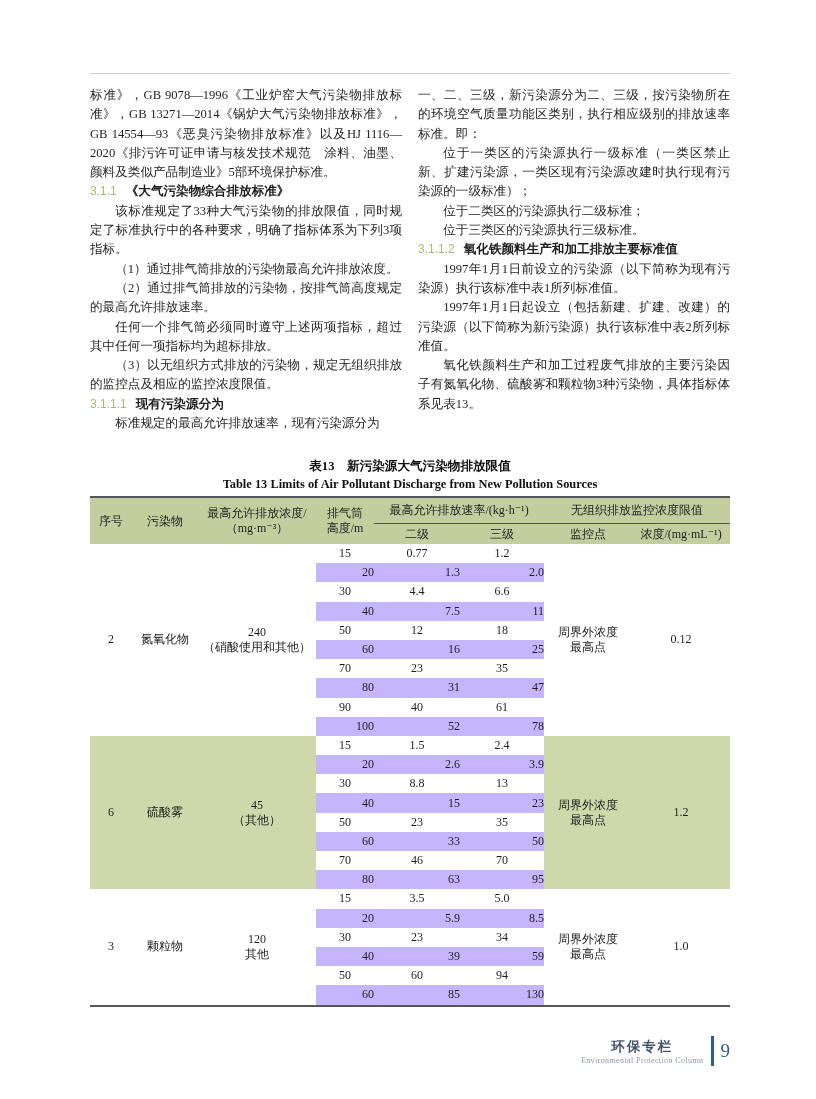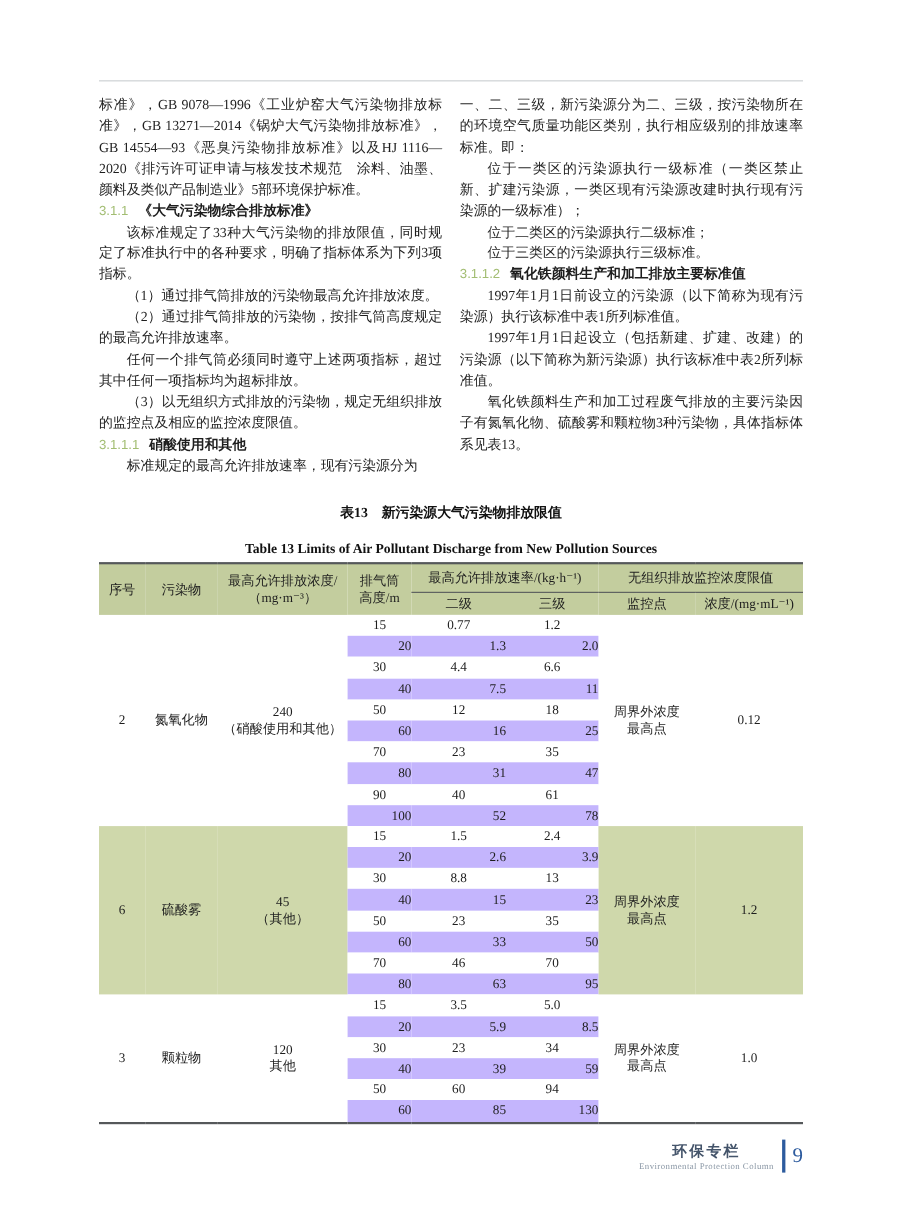--- a/index.html
+++ b/index.html
@@ -18,21 +18,21 @@
   .col-right{left:418px;}
   .col p{margin:0;font-size:12.6px;line-height:19.3px;text-align:justify;color:#1e1e1e;}
   .ind{text-indent:2em;}
   .sec-head{font-size:12.6px;line-height:19.3px;margin:0;}
   .sec-num{color:#a2bd72;font-family:"Liberation Sans","DejaVu Sans",sans-serif;
            font-size:12px;margin-right:9px;margin-top:48px;}
   .sec-title{font-weight:600;color:#1e1e1e;}
 
   
   .table-area{position:absolute;left:90px;top:458px;width:640px;}
-  .tbl-title-cn{text-align:center;font-weight:bold;font-size:12.6px;margin:0 0 17px 0;color:#111;}
+  .tbl-title-cn{text-align:center;font-weight:bold;font-size:12.6px;margin:0 0 2px 0;color:#111;}
   .tbl-title-en{text-align:center;font-weight:bold;font-size:12.4px;margin:0 0 4px 0;color:#111;}
 
   table.limits{border-collapse:collapse;table-layout:fixed;width:640px;
                border-top:2px solid #55585a;border-bottom:2px solid #55585a;}
   table.limits th,table.limits td{padding:0;font-weight:normal;text-align:center;
                vertical-align:middle;font-size:12px;color:#1e1e1e;line-height:15px;}
   thead th{background:#c3cd9e;}
   tr.hrow1 th{height:25px;}
   tr.hrow2 th{height:20px;}
   th.span-head{border-bottom:1px solid #55585a;}
@@ -60,21 +60,21 @@
   <div class="header-rule"></div>
 
   <div class="col col-left">
     <p>标准》，GB 9078—1996《工业炉窑大气污染物排放标准》，GB 13271—2014《锅炉大气污染物排放标准》，GB 14554—93《恶臭污染物排放标准》以及HJ 1116—2020《排污许可证申请与核发技术规范　涂料、油墨、颜料及类似产品制造业》5部环境保护标准。</p>
     <p class="sec-head"><span class="sec-num">3.1.1</span><span class="sec-title">《大气污染物综合排放标准》</span></p>
     <p class="ind">该标准规定了33种大气污染物的排放限值，同时规定了标准执行中的各种要求，明确了指标体系为下列3项指标。</p>
     <p class="ind">（1）通过排气筒排放的污染物最高允许排放浓度。</p>
     <p class="ind">（2）通过排气筒排放的污染物，按排气筒高度规定的最高允许排放速率。</p>
     <p class="ind">任何一个排气筒必须同时遵守上述两项指标，超过其中任何一项指标均为超标排放。</p>
     <p class="ind">（3）以无组织方式排放的污染物，规定无组织排放的监控点及相应的监控浓度限值。</p>
-    <p class="sec-head"><span class="sec-num">3.1.1.1</span><span class="sec-title">硝酸使用和其他</span></p>
+    <p class="sec-head"><span class="sec-num">3.1.1.1</span><span class="sec-title">现有污染源分为</span></p>
     <p class="ind">标准规定的最高允许排放速率，现有污染源分为</p>
   </div>
 
   <div class="col col-right">
     <p>一、二、三级，新污染源分为二、三级，按污染物所在的环境空气质量功能区类别，执行相应级别的排放速率标准。即：</p>
     <p class="ind">位于一类区的污染源执行一级标准（一类区禁止新、扩建污染源，一类区现有污染源改建时执行现有污染源的一级标准）；</p>
     <p class="ind">位于二类区的污染源执行二级标准；</p>
     <p class="ind">位于三类区的污染源执行三级标准。</p>
     <p class="sec-head"><span class="sec-num">3.1.1.2</span><span class="sec-title">氧化铁颜料生产和加工排放主要标准值</span></p>
     <p class="ind">1997年1月1日前设立的污染源（以下简称为现有污染源）执行该标准中表1所列标准值。</p>

